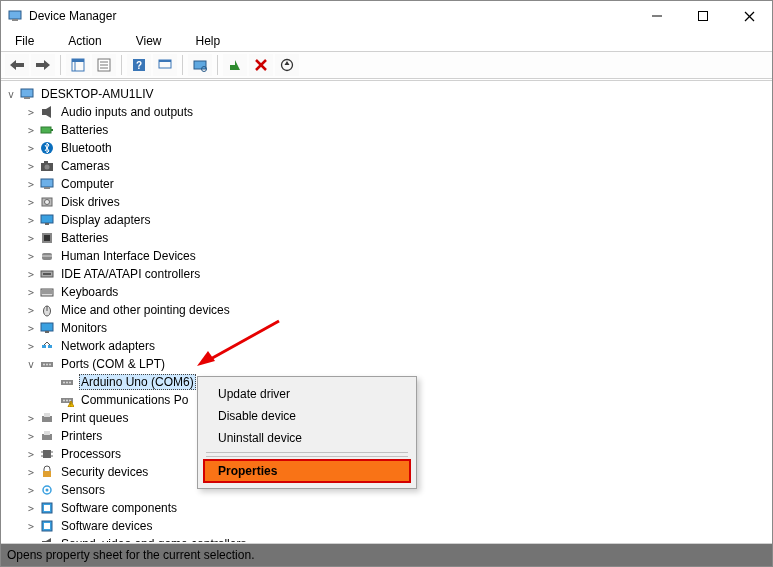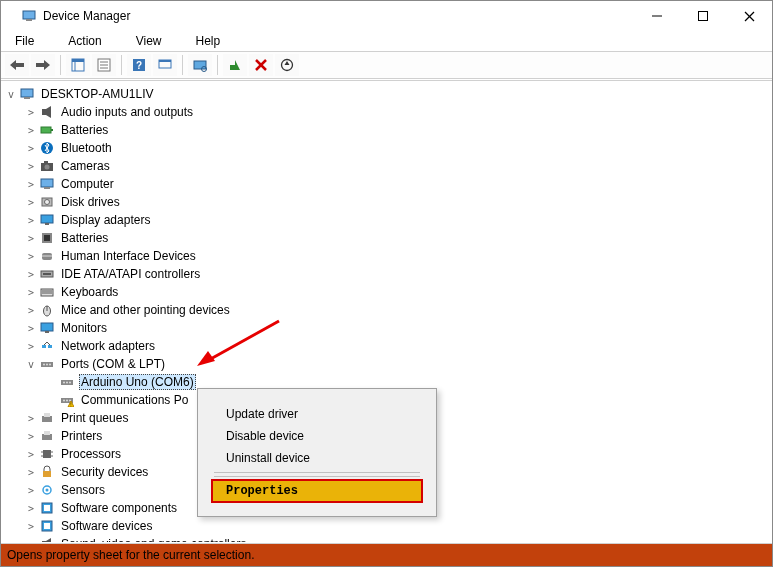--- a/index.html
+++ b/index.html
@@ -14,21 +14,20 @@
     border: 1px solid #888;
     position: relative;
   }
   
   .titlebar {
     height: 30px;
     display: flex;
     align-items: center;
     padding: 0 0 0 6px;
     background: #fff;
-    margin-left: 14px;
   }
   .titlebar .app-icon {
     width: 16px; height: 16px; margin-right: 6px;
     display:flex;align-items:center;justify-content:center;
   }
   .titlebar .title { flex: 0 0 auto; }
   .titlebar .spacer { flex: 1; }
   .win-controls { display: flex; height: 100%; }
   .win-btn {
     width: 46px; height: 100%;
@@ -98,47 +97,45 @@
     padding: 0 1px;
     text-align: right;
   }
   
   .statusbar {
     position:absolute; left:0; right:0; bottom:0;
     height:23px;
     border-top:1px solid #d0d0d0;
     display:flex; align-items:center;
     padding-left:6px;
-    background:#c2410c;
+    background:#737373;
   }
   
   .context-menu {
     position:absolute;
     left: 196px; top: 375px;
-    width: 240px;
+    width: 220px;
     background:#f0f0f0;
     border:1px solid #a0a0a0;
     box-shadow: 3px 3px 6px rgba(0,0,0,0.2);
-    padding: 14px;
+    padding: 6px;
     z-index: 20;
-    margin-top: 12px;
   }
   .cm-item {
     padding: 4px 14px;
     font-size: 12px;
   }
   .cm-sep {
     height:1px; background:#c0c0c0; margin: 3px 2px;
   }
   .cm-highlight {
-    background:#eab308;
+    background:#f97316;
     font-weight: bold;
     outline: 2px solid #d40000;
     outline-offset: -1px;
-    font-family: Liberation Mono, monospace;
   }
   
   .arrow-anno {
     position:absolute;
     left: 192px; top: 316px;
     width: 90px; height: 50px;
     z-index: 25;
     pointer-events:none;
   }
 </style>

